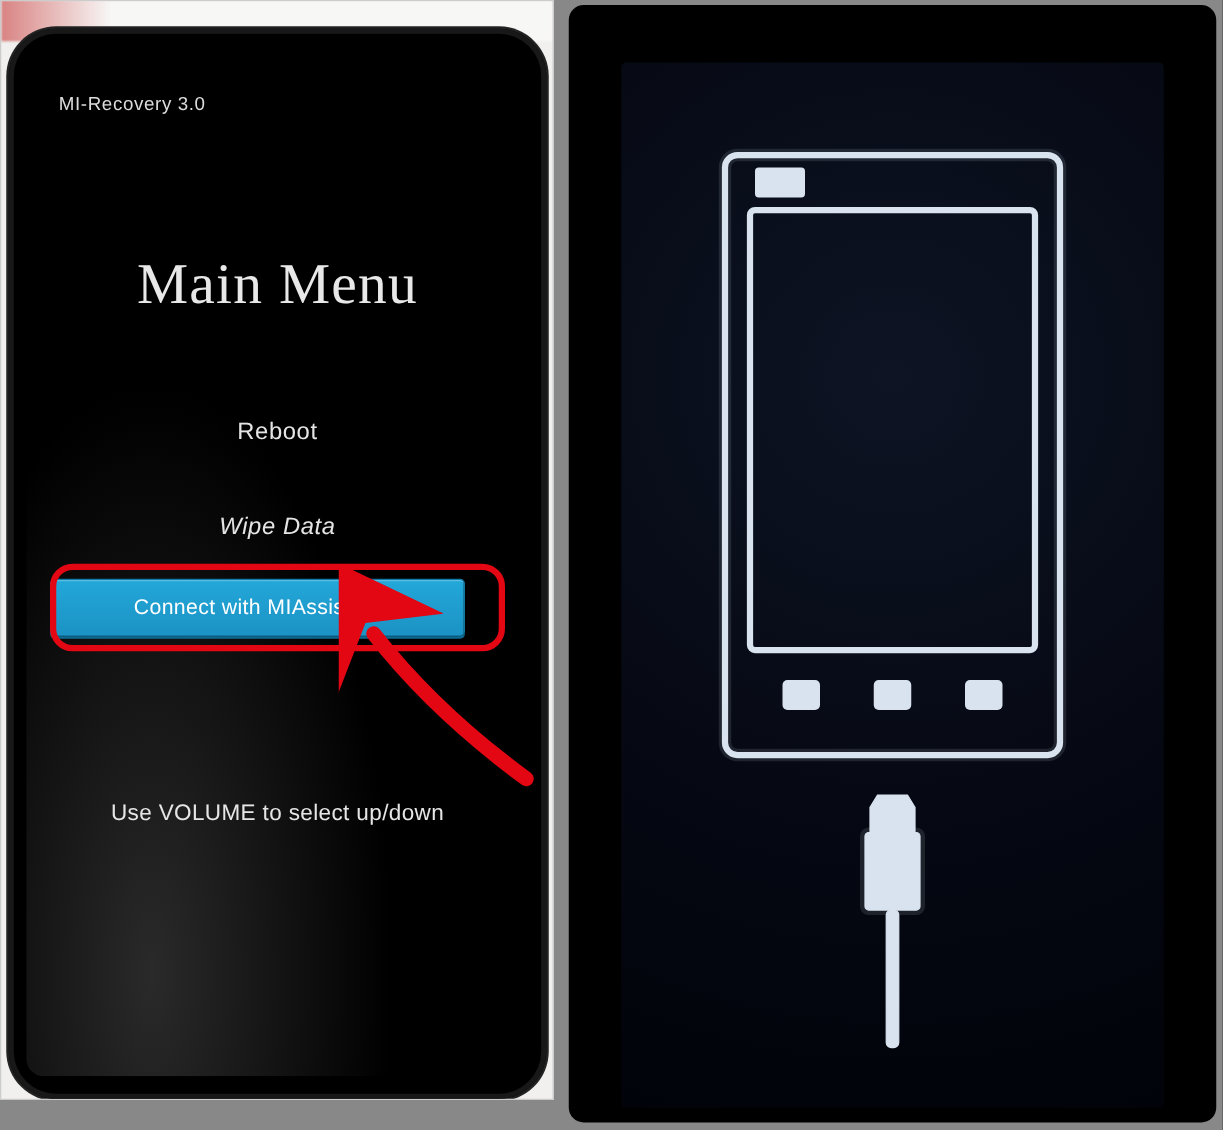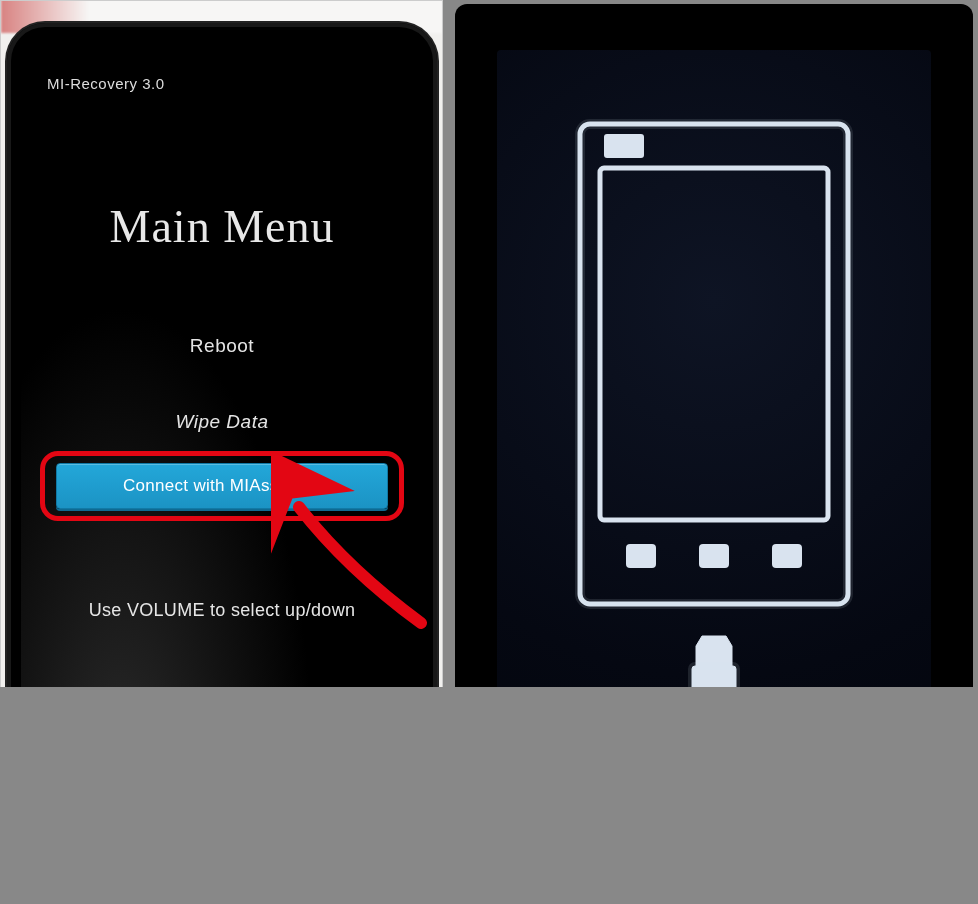--- a/index.html
+++ b/index.html
@@ -1,17 +1,17 @@
 <!DOCTYPE html>
 <html><head>
 <meta charset="utf-8">
 <style>
   * { box-sizing: border-box; margin: 0; padding: 0; }
   html, body { width: 978px; height: 904px; background: #888; font-family: Arial, Helvetica, sans-serif; }
-  .stage { position: relative; width: 978px; height: 687px; overflow: hidden; padding-left: 46px; }
+  .stage { position: relative; width: 978px; height: 904px; overflow: hidden; padding-left: 46px; }
 
   
   .left-panel {
     position: absolute; left: 0; top: 0; width: 443px; height: 880px;
     background: #f1f0ee;
     border: 1px solid #ccc;
     overflow: hidden;
   }
   .left-bg-strip {
     
@@ -53,21 +53,21 @@
     letter-spacing: .5px;
   }
   .menu-item.reboot { margin-top: 82px; }
   .menu-item.wipe   { margin-top: 54px; font-style: italic; }
 
   
   .highlight-wrap {
     margin-top: 18px;
     position: relative;
     width: 364px; height: 70px;
-    display: flex; align-items: center; justify-content: center;
+    display: flex; align-items: center; justify-content: flex-start;
   }
   .red-outline {
     position: absolute; inset: 0;
     border: 5px solid #e30613;
     border-radius: 18px;
     pointer-events: none;
   }
   .mi-connect-btn {
     width: 332px; height: 46px;
     background: linear-gradient(180deg, #23a7d9 0%, #1b93c4 100%);
@@ -82,21 +82,21 @@
 
   
   .arrow-svg {
     position: absolute;
     left: 264px; top: 428px;
     width: 170px; height: 190px;
     pointer-events: none;
   }
 
   .hint-text {
-    margin-top: 76px;
+    margin-top: 116px;
     font-size: 18px; color: #e6e6e6;
     text-align: left;
     line-height: 1.55;
     letter-spacing: .3px;
     filter: blur(.25px);
   }
 
   
   .blue-sliver {
     position: absolute; right: 4px; top: 86px; width: 18px; height: 50px;

